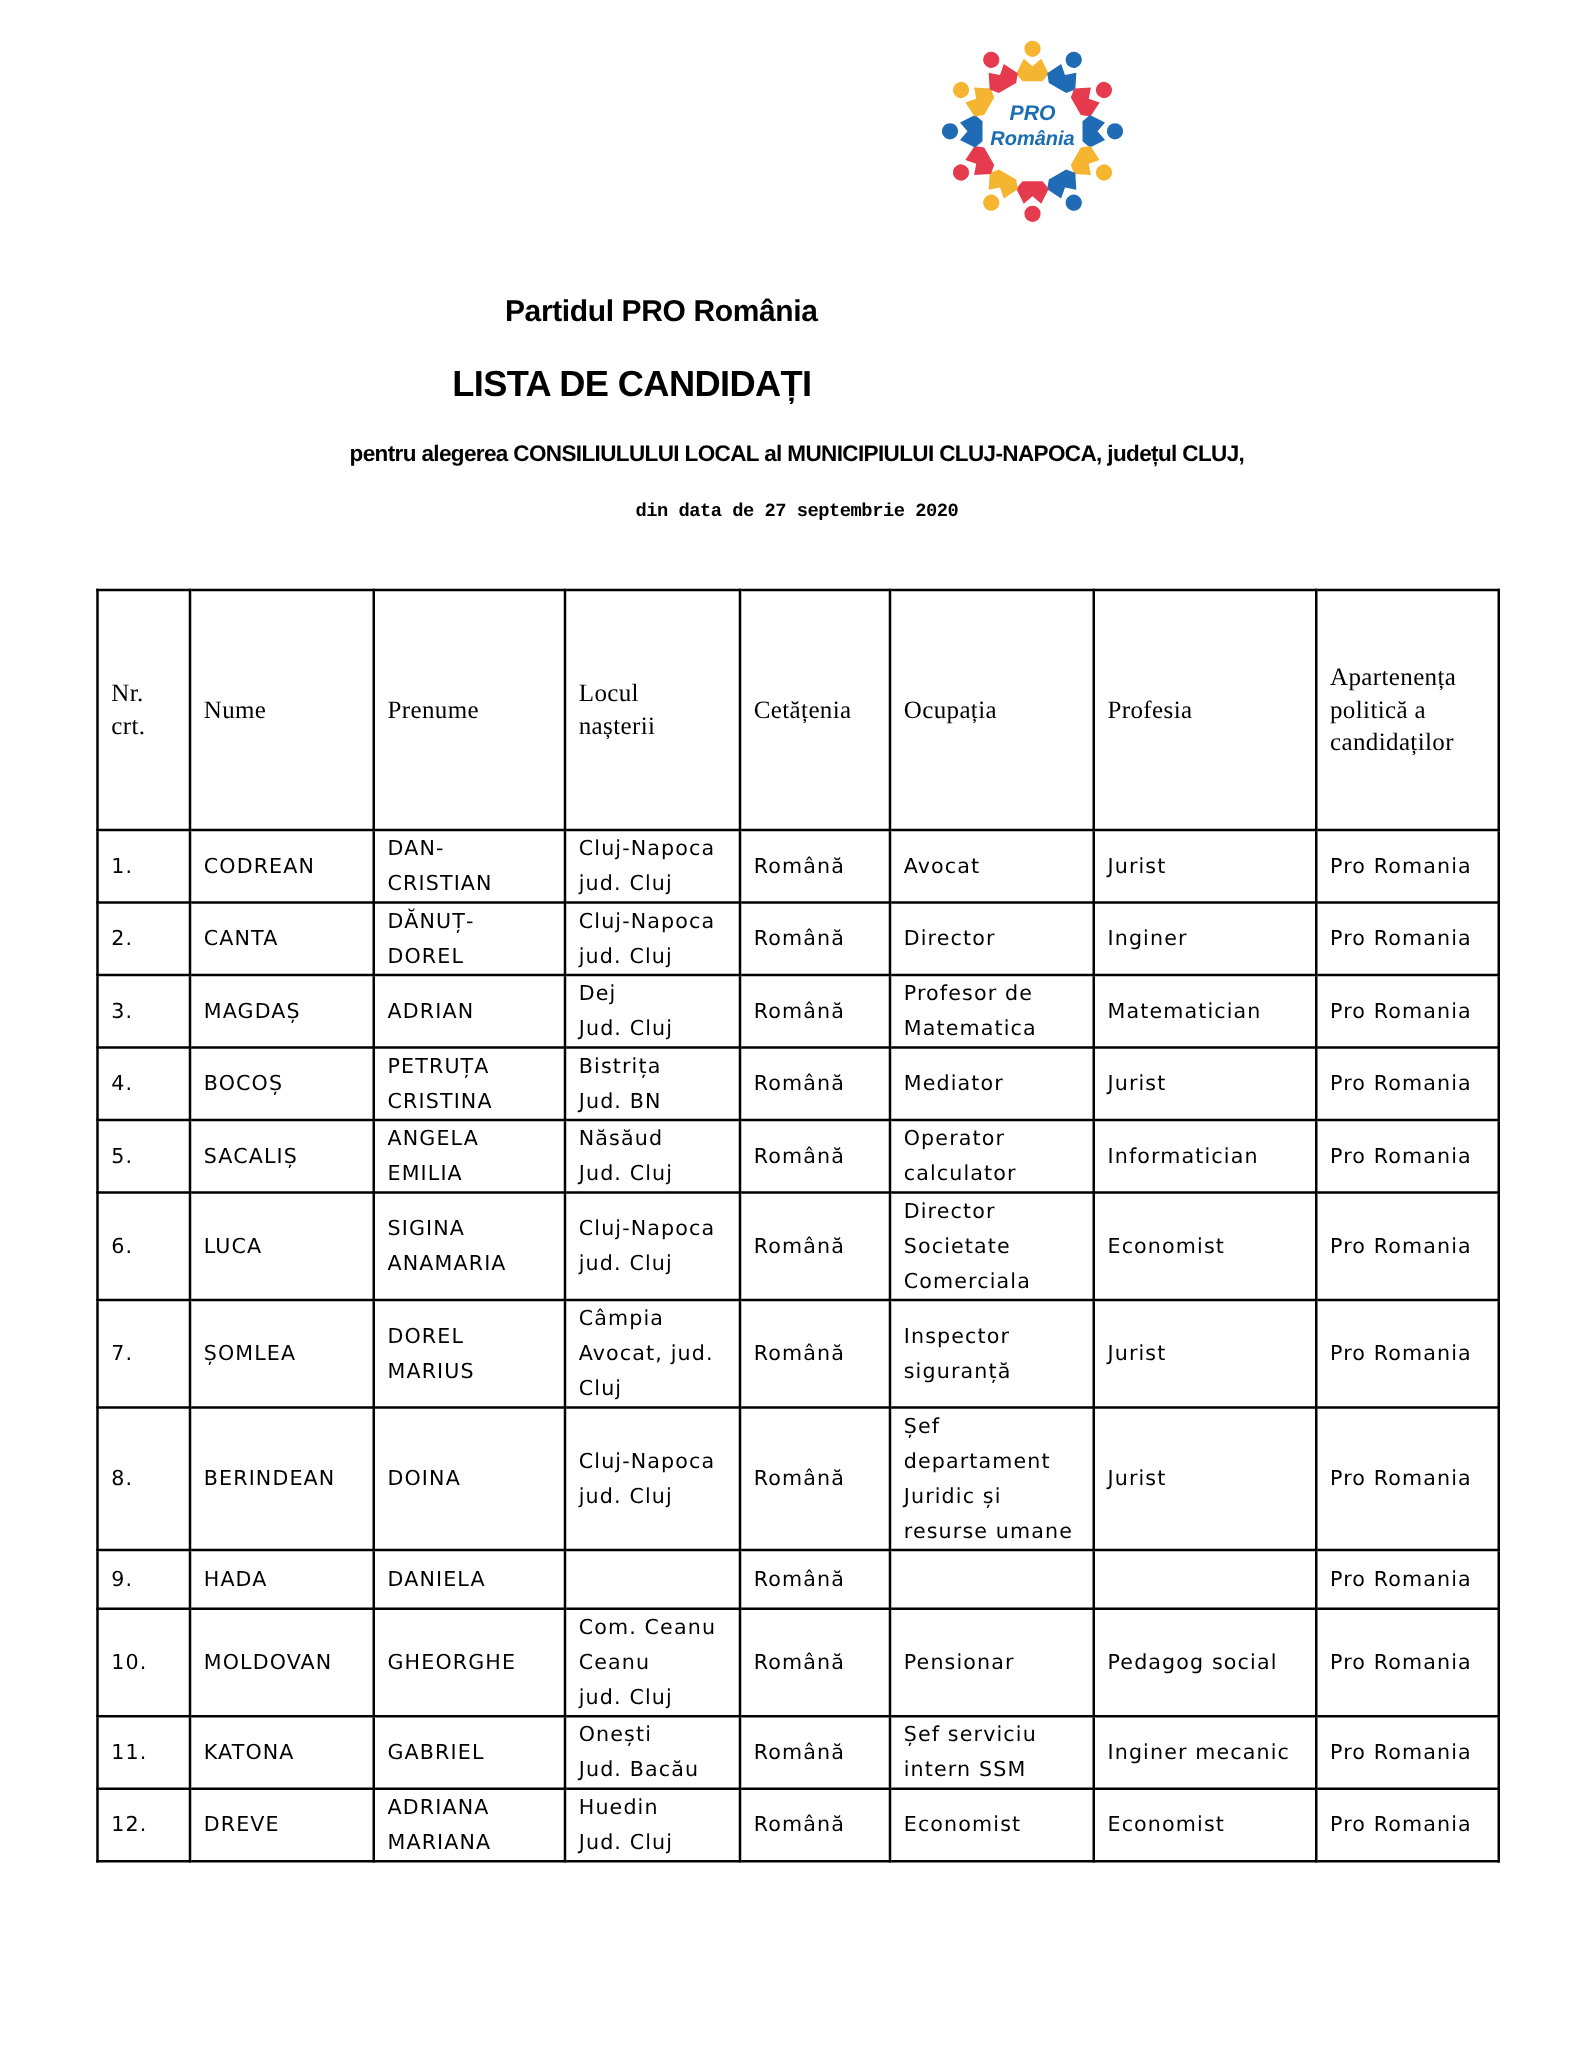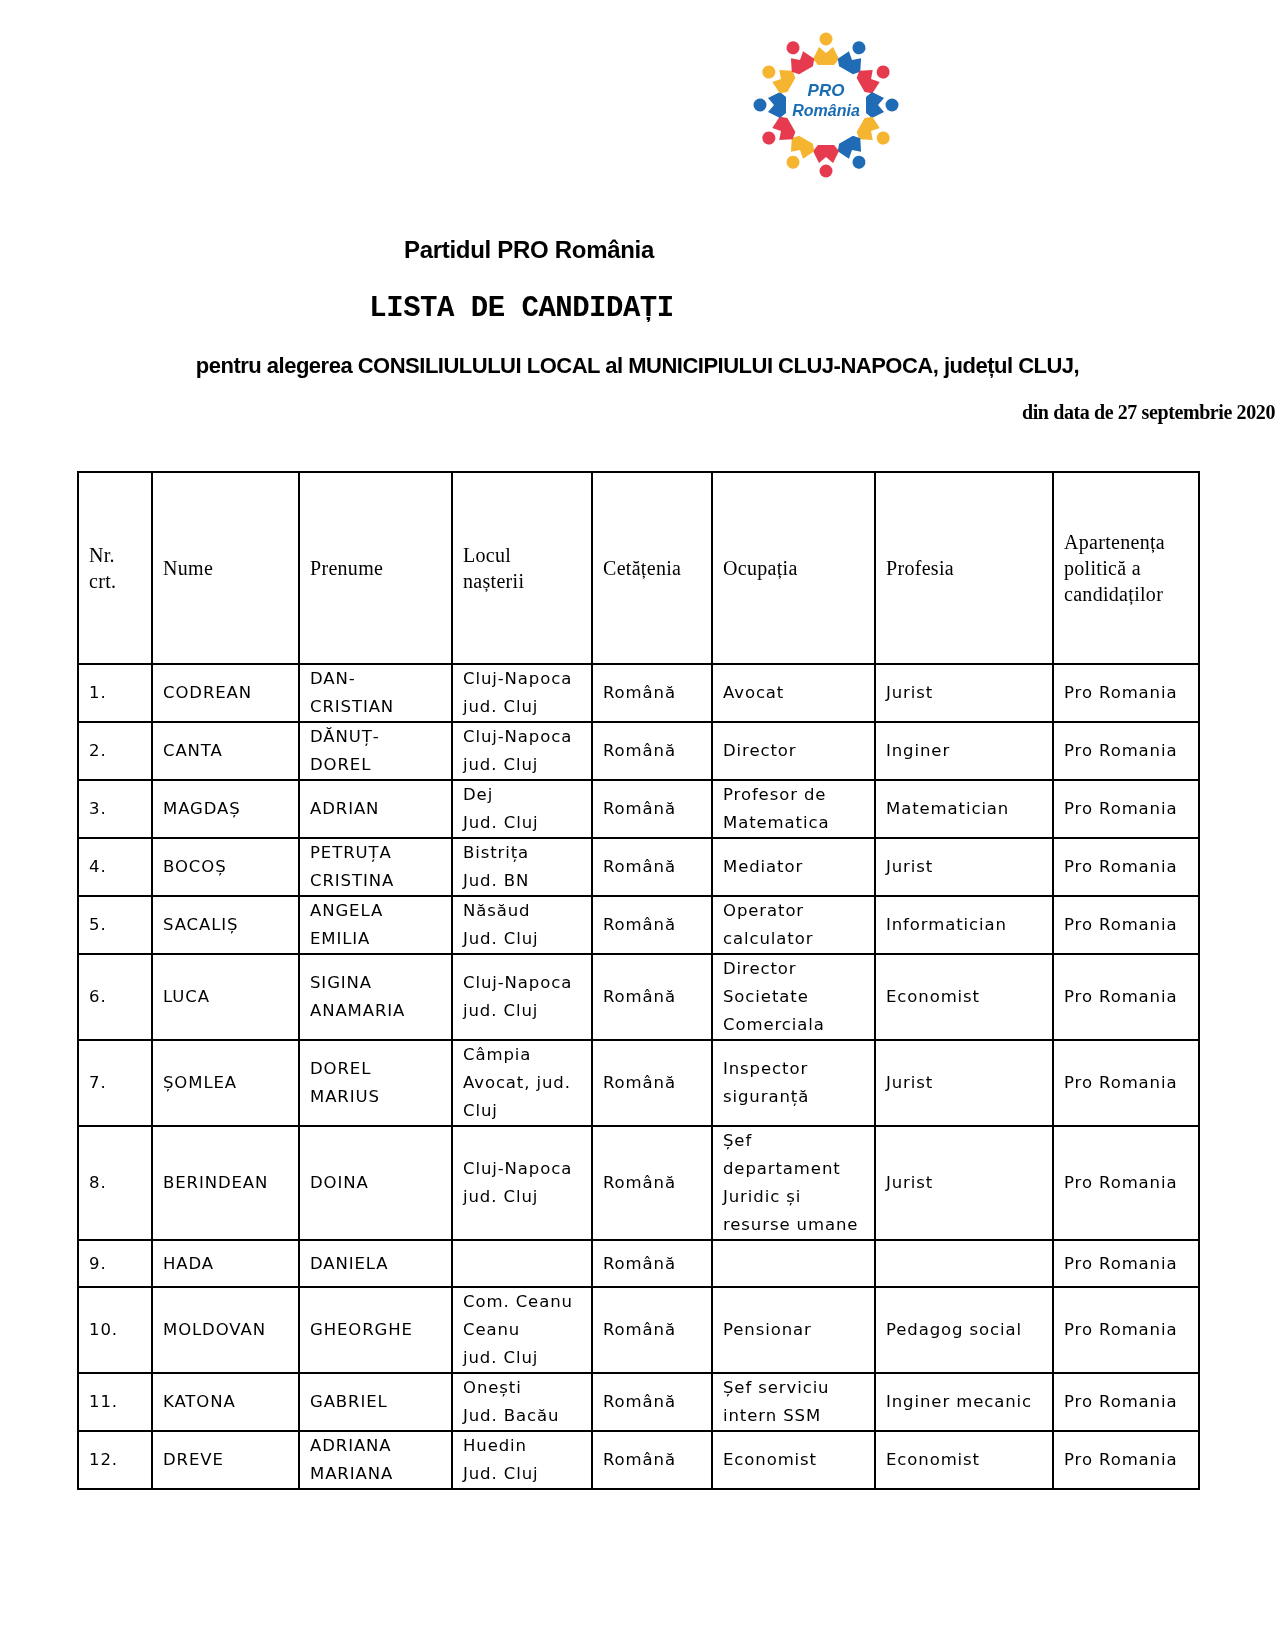--- a/index.html
+++ b/index.html
@@ -1,25 +1,25 @@
 <!DOCTYPE html>
 <html><head>
 <meta charset="utf-8">
 <style>
   html, body { margin: 0; padding: 0; background: #ffffff; }
   body { width: 1275px; height: 1650px; position: relative; overflow: hidden; color: #000; }
   .logo { position: absolute; left: 753px; top: 30px; width: 146px; height: 150px; }
   .title1 { position: absolute; left: 0; width: 1058px; top: 236px; text-align: center;
     font-family: "Liberation Sans", sans-serif; font-weight: bold; font-size: 24px; letter-spacing: -0.3px; }
   .title2 { position: absolute; left: 0; width: 1011px; top: 292px; text-align: center;
-    font-family: Liberation Mono, monospace; font-weight: bold; font-size: 29px; letter-spacing: -0.5px; padding-left: 16px; }
+    font-family: Liberation Sans, sans-serif; font-weight: bold; font-size: 29px; letter-spacing: -0.5px; }
   .subtitle { position: absolute; left: 0; width: 1275px; top: 353px; text-align: center;
-    font-family: "Liberation Sans", sans-serif; font-weight: bold; font-size: 22px; letter-spacing: -0.5px; }
-  .date { position: absolute; left: 0; width: 1275px; top: 401px; text-align: right;
-    font-family: Liberation Serif, serif; font-weight: bold; font-size: 20px; letter-spacing: -0.4px; }
+    font-family: "Liberation Sans", sans-serif; font-weight: bold; font-size: 18px; letter-spacing: -0.5px; }
+  .date { position: absolute; left: 0; width: 1275px; top: 401px; text-align: center;
+    font-family: Liberation Mono, monospace; font-weight: bold; font-size: 15px; letter-spacing: -0.4px; }
 
   table.cand { position: absolute; left: 77px; top: 471px; border-collapse: collapse;
     table-layout: fixed; width: 1121px; }
   table.cand td, table.cand th { border: 2.5px solid #000; padding: 0 10px; vertical-align: middle;
     text-align: left; }
   table.cand th { font-family: "Liberation Serif", serif; font-weight: normal; font-size: 20px;
     line-height: 26px; height: 190px; letter-spacing: 0.3px; }
   table.cand td { font-family: "DejaVu Sans", sans-serif; font-size: 16.5px; line-height: 28px;
     letter-spacing: 0.9px; }
   .cellline { display: block; white-space: nowrap; }

